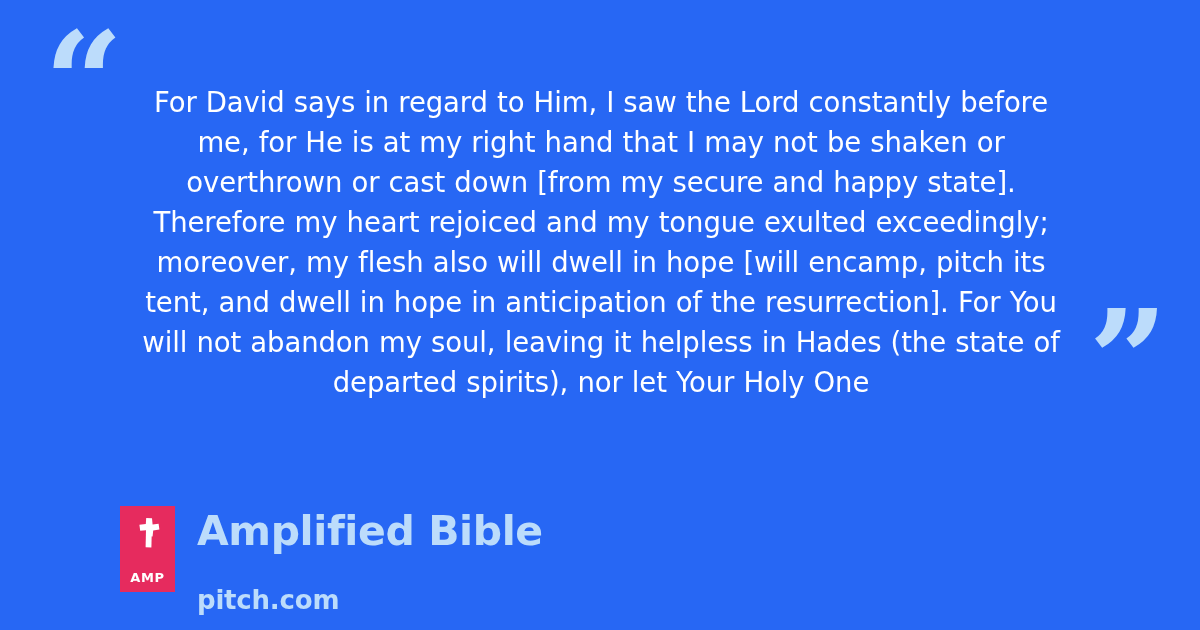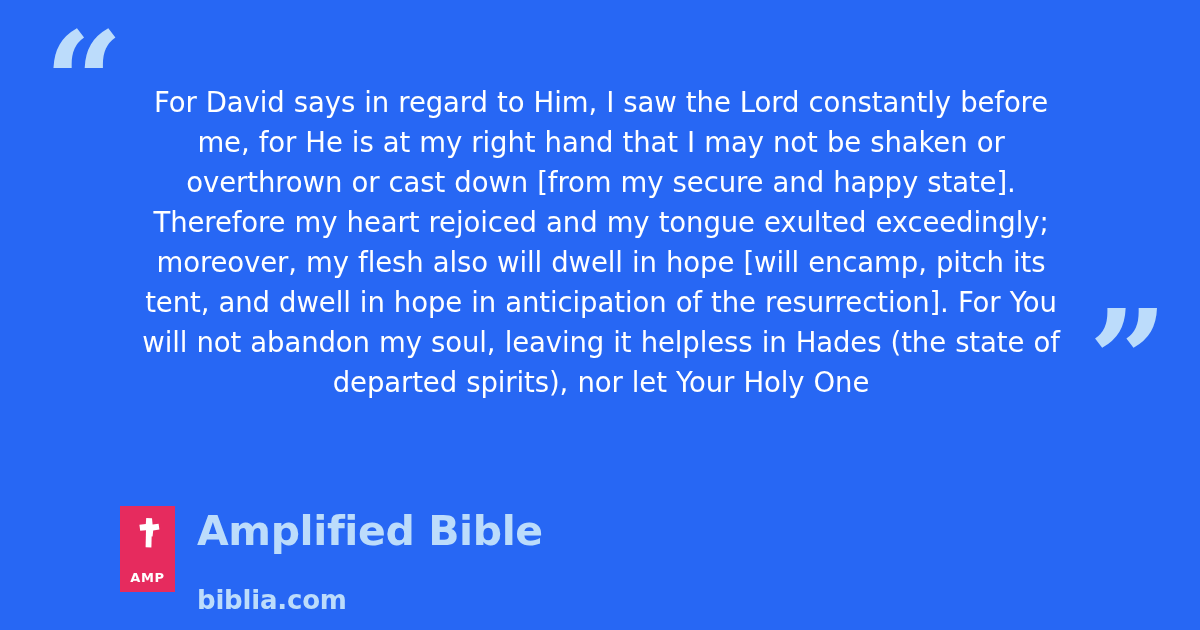--- a/index.html
+++ b/index.html
@@ -142,18 +142,18 @@
             <path d="M13.2 2.0 L19.0 2.2 L19.6 8.4 L25.6 7.8 L26.4 13.6 L20.2 14.6 L19.6 20.6 L13.4 20.0 L13.0 14.2 L7.2 14.8 L6.4 8.8 L12.8 8.0 Z"></path>
             <path d="M13.0 13.6 L18.8 14.0 L18.4 31.6 L12.6 31.2 Z"></path>
           </g>
         </svg>
       </span>
       <span class="brand-logo-abbr">AMP</span>
     </div>
 
     <div class="brand-text">
       <span class="brand-title">Amplified Bible</span>
-      <span class="brand-url">biblia.com</span>
+      <span class="brand-url">pitch.com</span>
     </div>
 
   </div>
 
 </div>
 
 </body></html>

